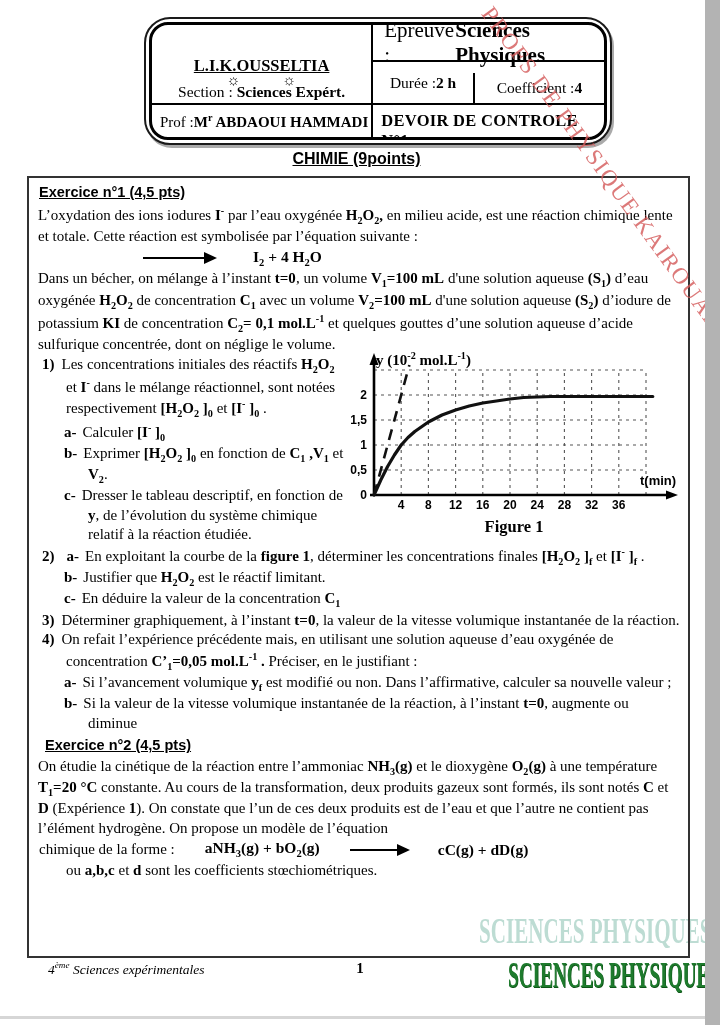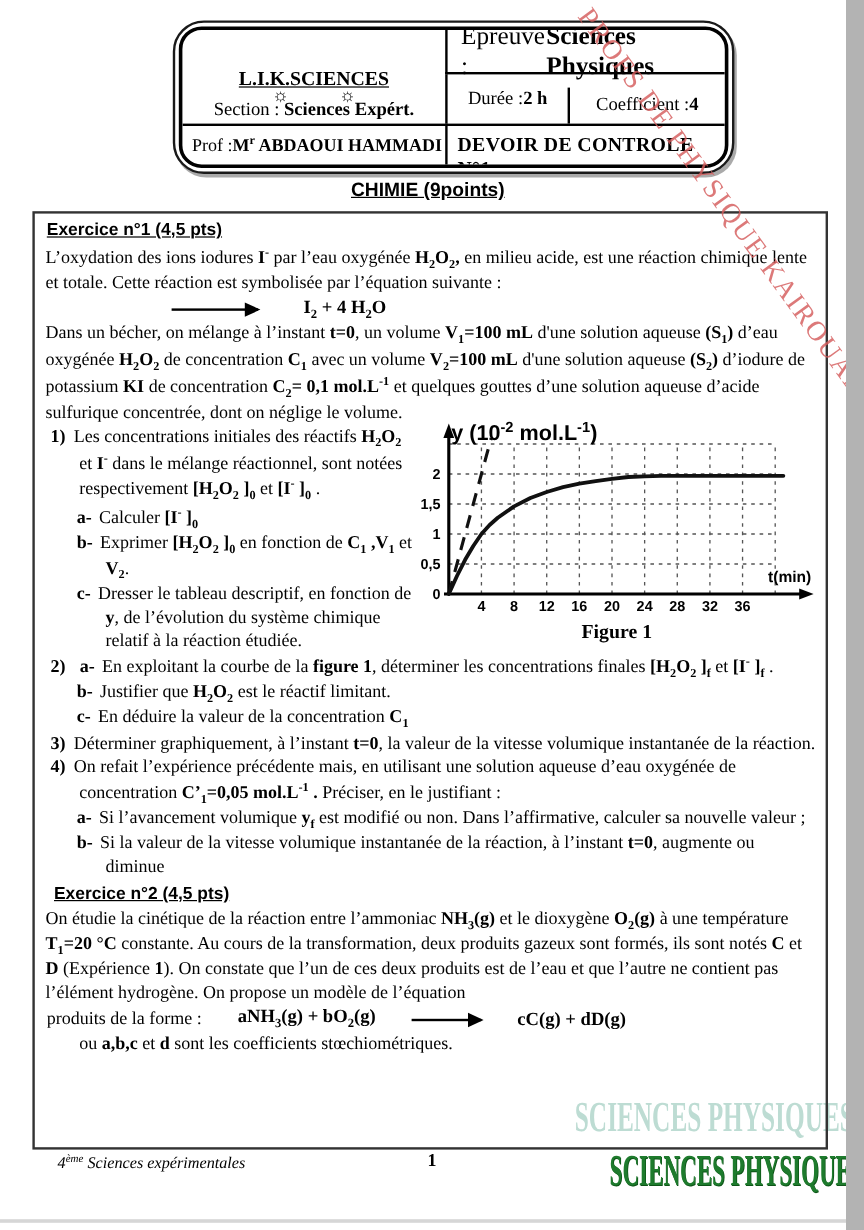--- a/index.html
+++ b/index.html
@@ -49,22 +49,22 @@
   .eq2-line{display:flex;align-items:center;font-size:15px;gap:30px;margin-left:1px;}
   .eq2-line .eqpart{font-weight:bold;font-size:15.5px;}
   .arrow{width:72px;height:2.5px;background:#000;position:relative;flex:none;}
   .arrow::after{content:"";position:absolute;right:-2px;top:-4.8px;width:0;height:0;
     border-left:13px solid #000;border-top:6px solid transparent;border-bottom:6px solid transparent;}
   .arrow.short{width:58px;}
 
   .cols{display:flex;}
   .col-left{width:306px;flex:none;}
   .fig{flex:1;position:relative;margin-top:-4px;}
-  .fig-ylabel{position:absolute;left:32px;top:-2px;font-family:Liberation Sans, sans-serif;
-    font-weight:bold;font-size:18px;}
+  .fig-ylabel{position:absolute;left:32px;top:-2px;font-family:Liberation Serif, serif;
+    font-weight:bold;font-size:15px;}
   .fig-caption{width:340px;text-align:center;font-weight:bold;font-size:16.5px;margin-top:1px;}
   svg{display:block;}
   .grid{stroke:#555;stroke-width:1.1;stroke-dasharray:3,4;}
   .axis{stroke:#000;stroke-width:2.6;}
   .axisfill{fill:#000;}
   .curve{fill:none;stroke:#111;stroke-width:3.2;stroke-linecap:round;stroke-linejoin:round;}
   .tangent{fill:none;stroke:#111;stroke-width:2.6;stroke-dasharray:11,8;}
   .tick{font-family:"Liberation Sans",sans-serif;font-size:12px;font-weight:bold;}
   .axlabel{font-family:"Liberation Sans",sans-serif;font-size:13px;font-weight:bold;}
 
@@ -91,21 +91,21 @@
   <div class="side-strip"></div>
   <div class="bottom-strip"></div>
 
   <div class="watermark">PROFS DE PHYSIQUE KAIROUAN</div>
   <div class="brand brand-light">SCIENCES PHYSIQUES</div>
   <div class="brand brand-green">SCIENCES PHYSIQUES</div>
 
   <div class="header-outer">
     <div class="header-inner">
       <div class="h-school">
-        <div class="school-name">L.I.K.SCIENCES</div>
+        <div class="school-name">L.I.K.OUSSELTIA</div>
         <div class="suns">
           <span>☼</span>
           <span>☼</span>
         </div>
         <div class="section-line">Section : <b>Sciences Expért.</b></div>
       </div>
       <div class="h-epreuve">Epreuve : <b>Sciences Physiques</b></div>
       <div class="h-duree">Durée : <b>2 h</b></div>
       <div class="h-coef">Coefficient : <b>4</b></div>
       <div class="h-prof">Prof :<b>M<sup>r</sup> ABDAOUI HAMMADI</b></div>
@@ -206,21 +206,21 @@
     <div class="sub-item">
       <span class="sub-label">a-</span><span>Si l’avancement volumique <b>y<sub>f</sub></b> est modifié ou non. Dans l’affirmative, calculer sa nouvelle valeur ;</span>
     </div>
     <div class="sub-item">
       <span class="sub-label">b-</span><span>Si la valeur de la vitesse volumique instantanée de la réaction, à l’instant <b>t=0</b>, augmente ou diminue</span>
     </div>
 
     <div class="ex-heading second">Exercice n°2 (4,5 pts)</div>
     <p>On étudie la cinétique de la réaction entre l’ammoniac <b>NH<sub>3</sub>(g)</b> et le dioxygène <b>O<sub>2</sub>(g)</b> à une température <b>T<sub>1</sub>=20 °C</b> constante. Au cours de la transformation, deux produits gazeux sont formés, ils sont notés <b>C</b> et <b>D</b> (Expérience <b>1</b>). On constate que l’un de ces deux produits est de l’eau et que l’autre ne contient pas l’élément hydrogène.  On propose un modèle de l’équation</p>
     <div class="eq2-line">
-      <span>produits de la forme :</span>
+      <span>chimique de la forme :</span>
       <span class="eqpart">aNH<sub>3</sub>(g) + bO<sub>2</sub>(g)</span>
       <span class="arrow short"></span>
       <span class="eqpart">cC(g) + dD(g)</span>
     </div>
     <div class="indented">ou  <b>a,b,c</b> et <b>d</b> sont les coefficients stœchiométriques.</div>
 
   </div>
 
   <div class="footer">
     <div class="footer-class">4<sup>ème</sup> Sciences expérimentales</div>

